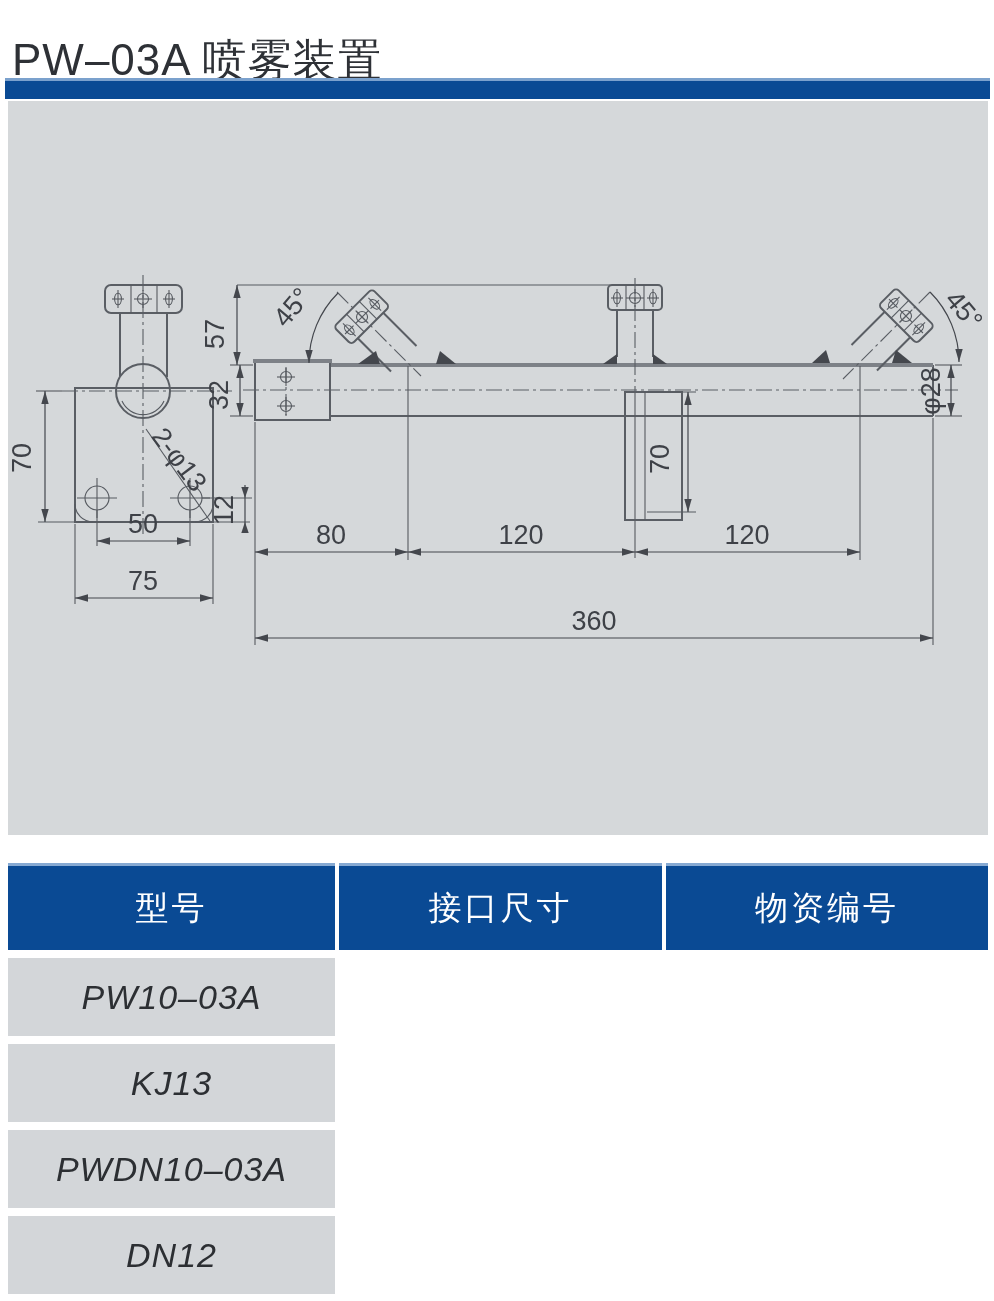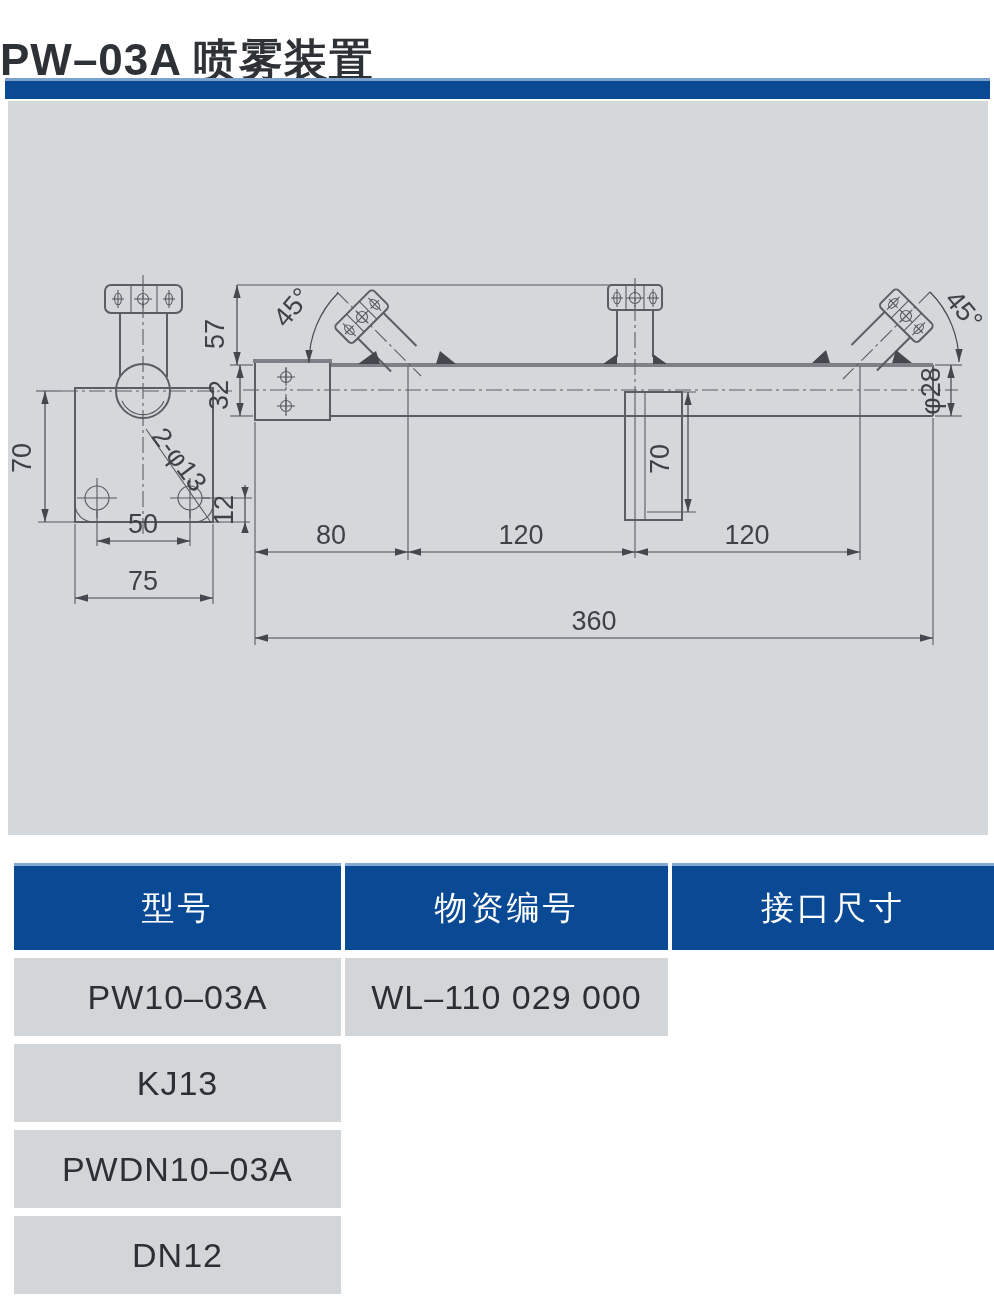--- a/index.html
+++ b/index.html
@@ -1,42 +1,42 @@
 <!DOCTYPE html>
 <html><head>
 <meta charset="utf-8">
 <style>
   html,body{margin:0;padding:0;background:#ffffff;}
   body{width:994px;height:1301px;position:relative;overflow:hidden;
        font-family:"Liberation Sans","DejaVu Sans",sans-serif;}
 
-  .page-title{position:absolute;left:0;top:2px;font-size:44px;
-    color:#2e3136;letter-spacing:1px;font-weight:700;white-space:nowrap;}
+  .page-title{position:absolute;left:12px;top:2px;font-size:44px;
+    color:#2e3136;letter-spacing:1px;font-weight:400;white-space:nowrap;}
 
   .accent-bar{position:absolute;left:5px;top:78px;width:985px;height:21px;
     background:#0a4a94;border-top:3px solid #7ba1cd;box-sizing:border-box;}
 
   .drawing-panel{position:absolute;left:8px;top:101px;width:980px;height:734px;
     background:#d5d8da;}
 
   
   .ol{fill:none;stroke:#5a5e64;stroke-width:2;}
   .olth{fill:none;stroke:#7d8187;stroke-width:4;}
   .thin{fill:none;stroke:#565a60;stroke-width:1.1;}
   .cl{fill:none;stroke:#5a5e64;stroke-width:1.1;stroke-dasharray:16 4 3 4;}
   .dim{fill:none;stroke:#44474d;stroke-width:1.2;}
   .dtxt{fill:#3e4147;font-size:27px;font-family:"Liberation Sans","DejaVu Sans",sans-serif;
         text-anchor:middle;}
   .arrfill{fill:#44474d;stroke:none;}
 
   
-  .spec-table{position:absolute;left:8px;top:863px;width:840px;margin-left:6px;}
+  .spec-table{position:absolute;left:8px;top:863px;width:840px;}
   .thead,.trow{display:grid;grid-template-columns:327px 323px 322px;column-gap:4px;background:#ffffff;}
   .thead{height:87px;}
-  .trow{height:78px;margin-top:8px;}
+  .trow{height:78px;margin-top:8px;font-style:italic;}
   .th-cell{background:#0a4a94;border-top:3px solid #86a9d2;box-sizing:border-box;
     color:#ffffff;font-size:33px;letter-spacing:3px;
     display:flex;align-items:center;justify-content:center;}
   .td-cell{background:#d3d6d9;color:#2c2f33;font-size:34px;letter-spacing:1px;
     display:flex;align-items:center;justify-content:center;white-space:nowrap;}
 </style>
 </head>
 <body>
 
 <h1 class="page-title">PW–03A 喷雾装置</h1>
@@ -201,27 +201,26 @@
 
       <line x1="255" y1="638" x2="933" y2="638" class="dim" marker-start="url(#ar)" marker-end="url(#ar)"></line>
       <text class="dtxt" x="594" y="630">360</text>
     </g>
   </svg>
 </div>
 
 <div class="spec-table">
   <div class="thead">
     <div class="th-cell">型号</div>
+    <div class="th-cell">接口尺寸</div>
     <div class="th-cell">物资编号</div>
-    <div class="th-cell">接口尺寸</div>
   </div>
 
   <div class="trow">
     <div class="td-cell">PW10–03A</div>
-    <div class="td-cell">WL–110 029 000</div>
   </div>
   <div class="trow">
     <div class="td-cell">KJ13</div>
   </div>
   <div class="trow">
     <div class="td-cell">PWDN10–03A</div>
   </div>
   <div class="trow">
     <div class="td-cell">DN12</div>
   </div>

